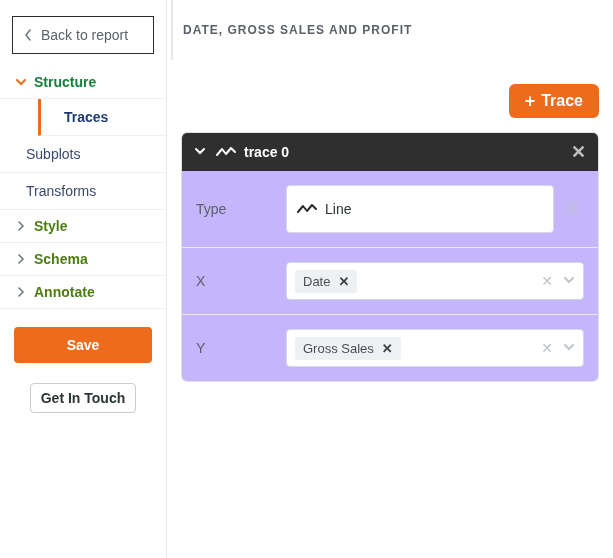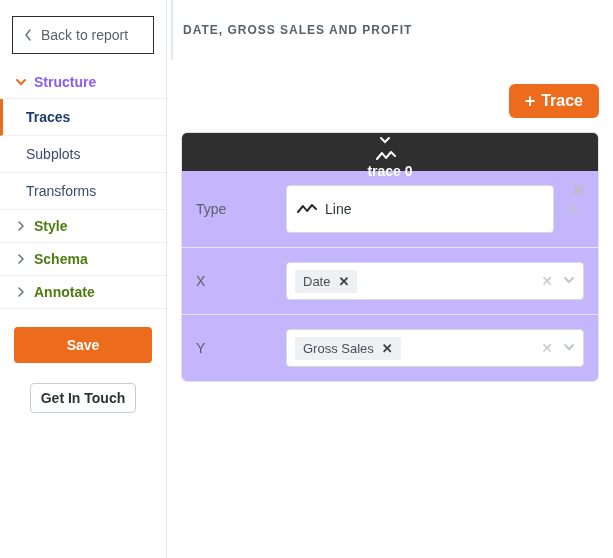--- a/index.html
+++ b/index.html
@@ -30,38 +30,39 @@
     padding: 0 10px;
     color: #5b6168;
     cursor: pointer;
   }
   .back-box svg { margin-right: 8px; }
   .section-header {
     display: flex;
     align-items: center;
     padding: 8px 14px;
     font-weight: 600;
-    color: #8b5cf6;
+    color: #15803d;
     cursor: pointer;
     border-bottom: 1px solid #eef0f2;
   }
   .section-header .chev { width: 14px; display: inline-flex; justify-content: center; margin-right: 6px; }
   .structure-chev { color: #ed6b1c; font-weight: 700; }
   .sub-items { }
   .sub-item {
     padding: 10px 14px 10px 26px;
     color: #394a6d;
     cursor: pointer;
     border-bottom: 1px solid #eef0f2;
   }
   .sub-item.active {
     border-left: 3px solid #ed6b1c;
     padding-left: 23px;
     font-weight: 700;
     color: #1d3b72;
+    margin-left: 38px;
   }
   .collapsed-header { color: #4d7c0f; }
   .collapsed-header .chev { color: #6b7580; font-weight: 400; }
   .save-btn {
     margin: 18px 14px 10px 14px;
     background: #ed6b1c;
     color: #fff;
     font-weight: 700;
     text-align: center;
     height: 36px;
@@ -119,21 +120,20 @@
     overflow: hidden;
   }
   .panel-header {
     background: #2f2f2f;
     color: #fff;
     display: flex;
     align-items: center;
     height: 38px;
     padding: 0 12px;
     font-weight: 700;
-    flex-direction: column;
   }
   .panel-header .chev-down { margin-right: 10px; }
   .panel-header .zig { margin-right: 8px; display: inline-flex; }
   .panel-header .close { margin-left: auto; color: #bfbfbf; cursor: pointer; font-size: 18px; }
   .panel-body { background: #c4b5fd; }
   .field-row {
     display: flex;
     align-items: center;
     padding: 14px 14px;
     border-bottom: 1px solid #e6e9ec;

